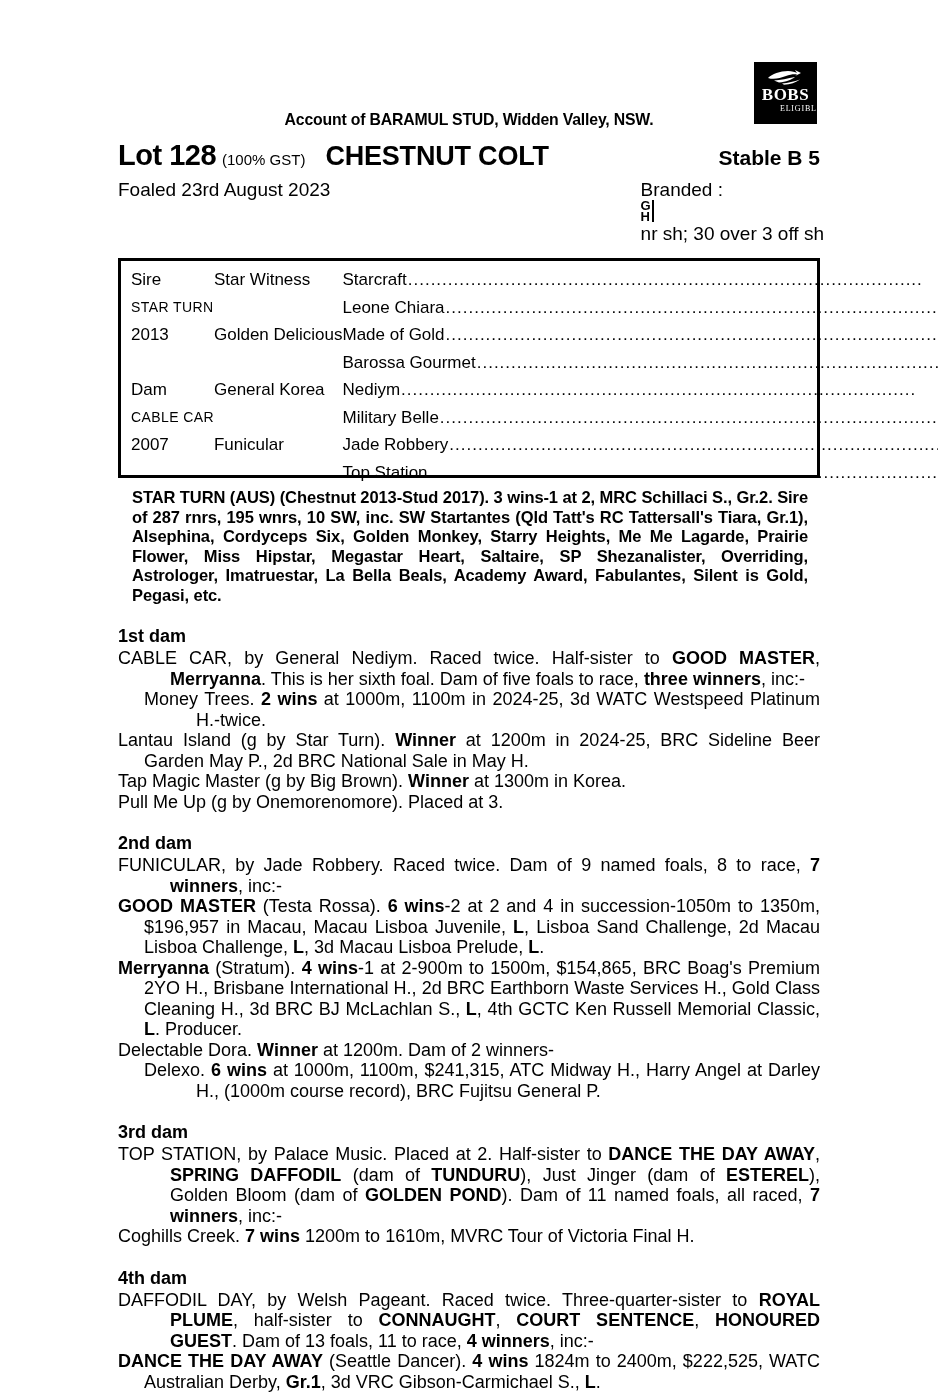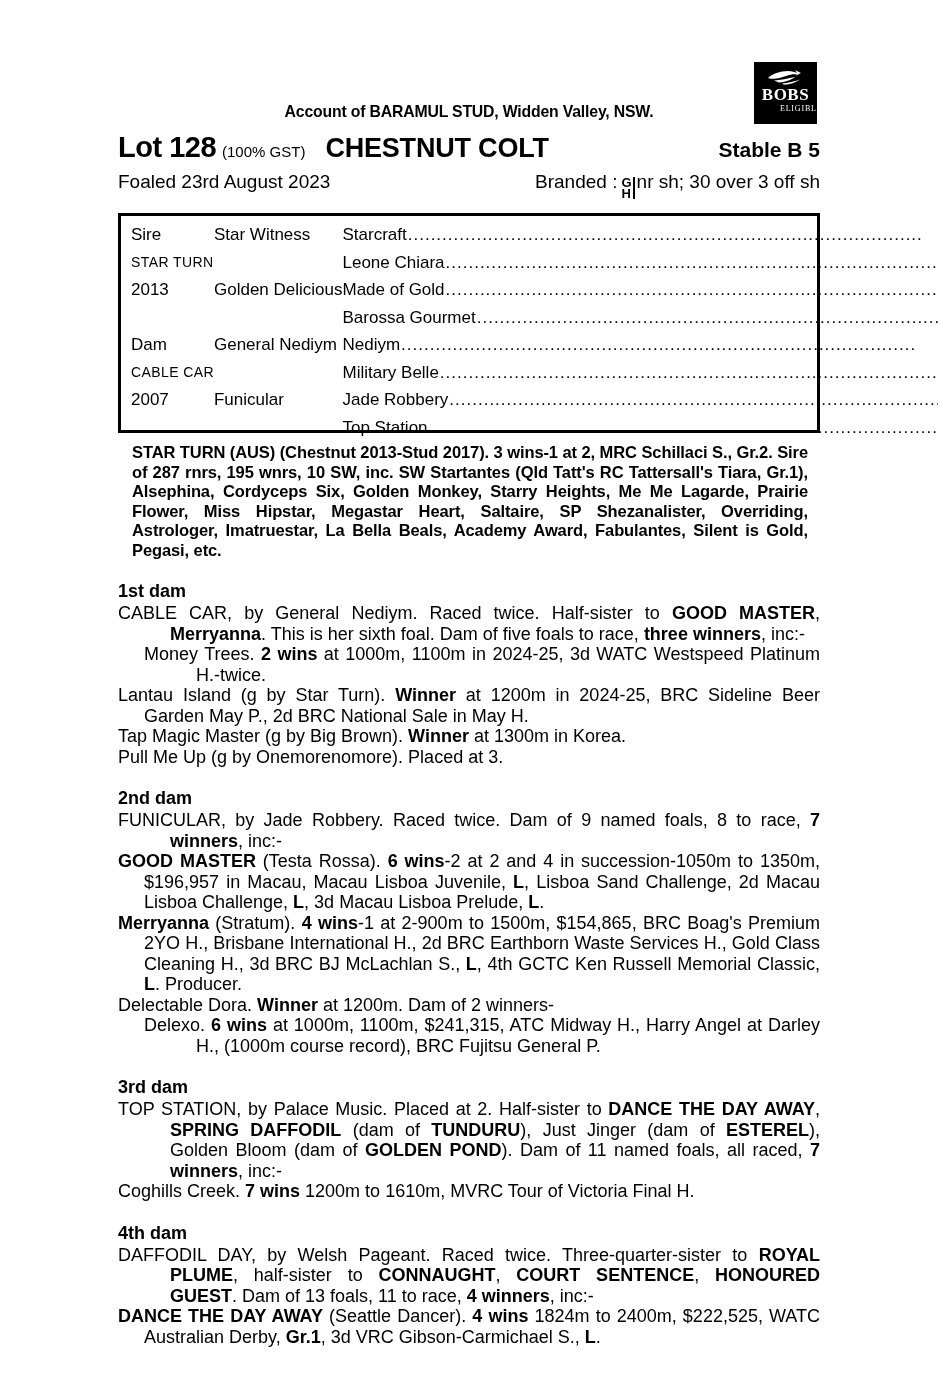--- a/index.html
+++ b/index.html
@@ -13,21 +13,21 @@
     font-family: "Liberation Sans", sans-serif;
     color: #000000;
     position: relative;
     overflow: hidden;
   }
   .page {
     position: relative;
     width: 938px;
     height: 1400px;
     box-sizing: border-box;
-    padding: 4px 118px;
+    padding: 12px 118px;
   }
 
   
   .bobs-logo {
     position: absolute;
     top: 62px;
     left: 754px;
     width: 63px;
     height: 62px;
     background: #000000;
@@ -101,20 +101,21 @@
     display: flex;
     align-items: baseline;
     margin-top: 8px;
     font-size: 19px;
   }
   .branded-wrap {
     margin-left: auto;
     display: flex;
     align-items: baseline;
     white-space: nowrap;
+    flex-direction: column;
   }
   .brand-stack {
     display: inline-flex;
     flex-direction: column;
     align-items: flex-start;
     font-weight: bold;
     font-size: 13px;
     line-height: 11px;
     margin: 0 2px 0 4px;
     position: relative;
@@ -253,21 +254,21 @@
       <div class="ped-row blank"></div>
       <div class="ped-row">Dam</div>
       <div class="ped-row ped-name">CABLE CAR</div>
       <div class="ped-row">2007</div>
     </div>
     <div class="ped-col col-b">
       <div class="ped-row">Star Witness</div>
       <div class="ped-row blank"></div>
       <div class="ped-row">Golden Delicious</div>
       <div class="ped-row blank"></div>
-      <div class="ped-row">General Nediym</div>
+      <div class="ped-row">General Korea</div>
       <div class="ped-row blank"></div>
       <div class="ped-row">Funicular</div>
     </div>
     <div class="ped-col col-c" id="ped-col-c">
         <div class="ped-row">
           <div class="leader">
             <span class="l-left">Starcraft</span>
             <span class="l-dots">..........................................................................................</span>
           </div>
         </div>

